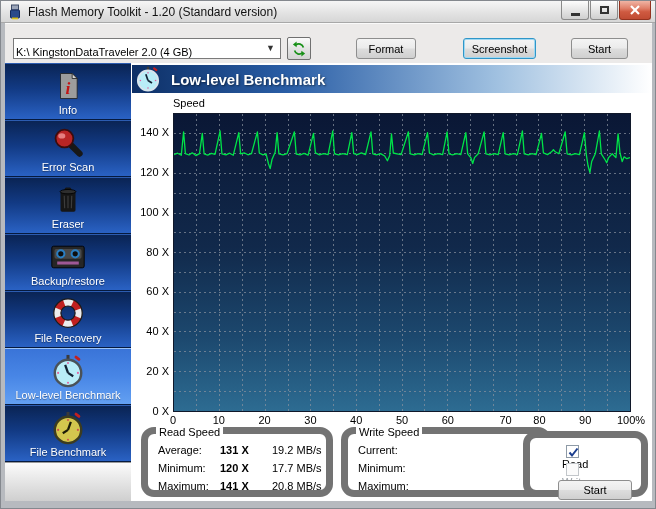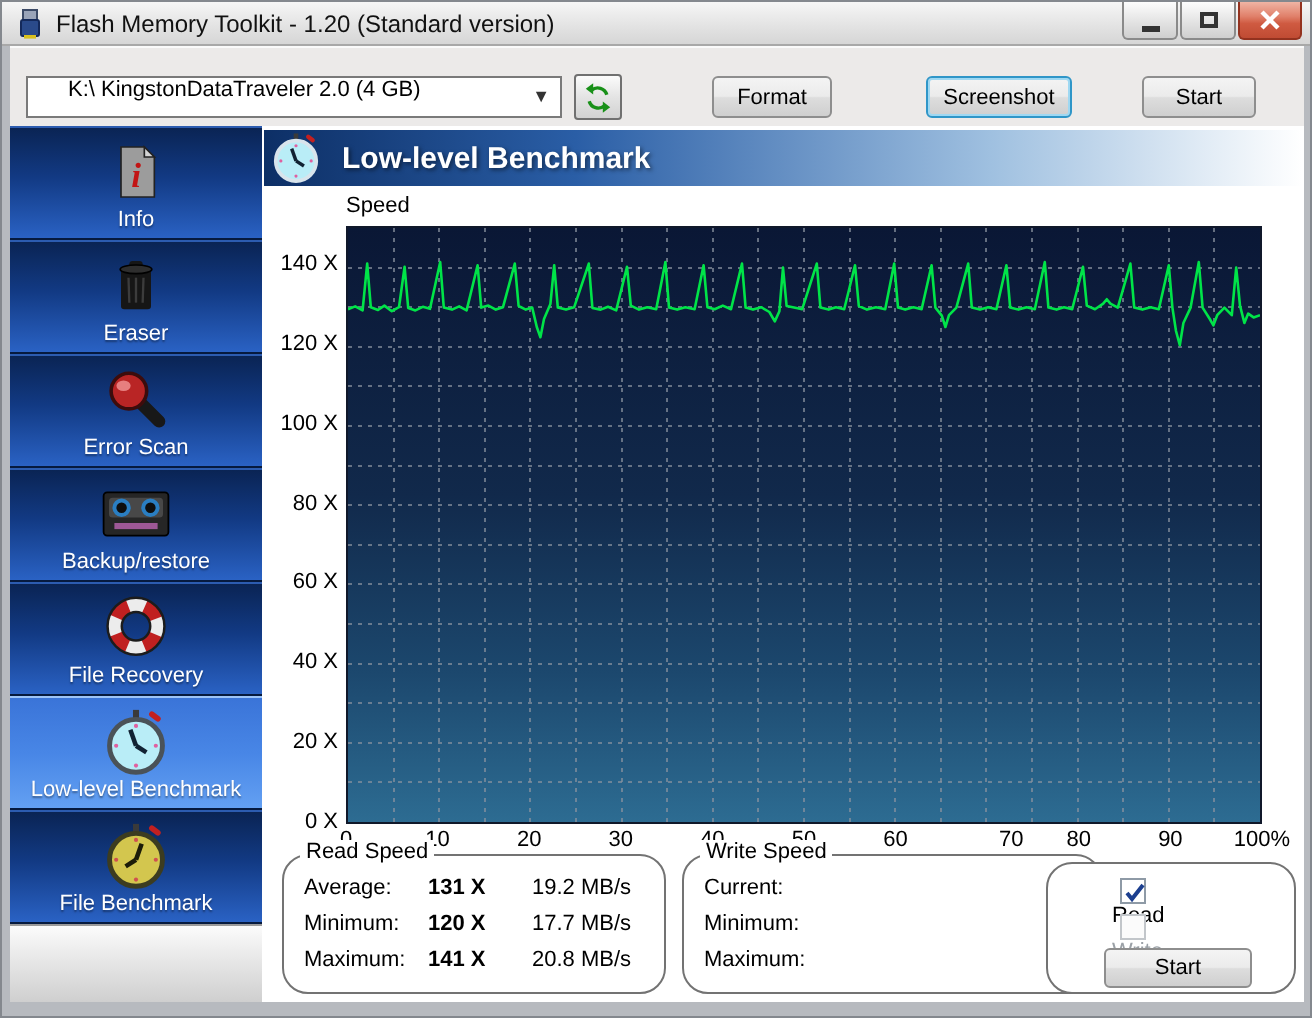--- a/index.html
+++ b/index.html
@@ -26,22 +26,22 @@
   .glyph-max { width:9px; height:8px; border:2px solid #333; background:transparent; }
 
   
   .client { position:absolute; left:4px; top:22px; width:647px; height:478px;
             background:#eceae9; }
 
   
   .toolbar { position:absolute; left:0; top:0; width:647px; height:40px;
              border-top:1px solid #fafafa; }
   .combo { position:absolute; left:8px; top:14px; width:268px; height:21px;
-           background:#fff; border:1px solid #7a7a7a; display:flex; align-items:flex-start;
-           padding-left:20px; cursor:default; }
+           background:#fff; border:1px solid #7a7a7a; display:flex; align-items:flex-end;
+           padding-left:2px; cursor:default; }
   .combo-arrow { position:absolute; right:5px; top:4px; font-size:9px; color:#333; }
   .icon-btn { position:absolute; left:282px; top:13px; width:24px; height:23px;
               border:1px solid #707070; border-radius:2px;
               background:linear-gradient(180deg,#fbfbfb,#e4e4e4 50%,#d2d2d2);
               display:flex; align-items:center; justify-content:center; cursor:pointer; }
   .btn { position:absolute; height:21px; border:1px solid #8e8e8e; border-radius:3px;
          background:linear-gradient(180deg,#f4f4f4,#ebebeb 48%,#dddddd 52%,#cfcfcf);
          font-family:"Liberation Sans",sans-serif; font-size:11px; color:#000; cursor:pointer; }
   .btn-format { left:351px; top:14px; width:60px; }
   .btn-screenshot { left:458px; top:14px; width:73px; border-color:#2f96c8;
@@ -77,21 +77,21 @@
   .speed-label { position:absolute; left:42px; top:34px; font-size:11px; color:#000; }
 
   .chart { position:absolute; left:42px; top:50px; width:458px; height:299px;
            border:1px solid #10182a;
            background:linear-gradient(180deg,#0a1735 0%,#11294b 45%,#1c486e 75%,#2d6c92 100%); }
   .chart svg { position:absolute; left:0; top:0; }
   .y-label { position:absolute; width:38px; text-align:right; font-size:11px; color:#000; }
   .x-label { position:absolute; top:351px; font-size:11px; color:#000; transform:translateX(-50%); }
 
   
-  .groupbox { position:absolute; border:1px solid #737373; border-radius:13px;
+  .groupbox { position:absolute; border:7px solid #737373; border-radius:13px;
               background:#fff; }
   .groupbox legend,
   .gb-legend { position:absolute; top:-8px; left:8px; background:#fff; padding:0 3px;
                font-size:11px; color:#000; }
   .gb-read  { left:10px;  top:364px; width:192px; height:70px; }
   .gb-write { left:210px; top:364px; width:210px; height:70px; }
   .gb-opts  { left:392px; top:368px; width:125px; height:66px; }
 
   .speed-row { position:absolute; left:10px; display:flex; }
   .speed-row .lab { width:62px; }
@@ -165,41 +165,41 @@
             <path d="M9 3 h14 l6 6 v24 h-20 z" fill="#9c9c9c" stroke="#222"></path>
             <path d="M23 3 l6 6 h-6 z" fill="#d4d4d4" stroke="#222"></path>
             <text x="18" y="27" font-size="21" font-style="italic" font-weight="bold" fill="#c21414" font-family="'Liberation Serif',serif" text-anchor="middle">i</text>
           </svg>
         </span>
         <span class="side-label">Info</span>
       </div>
 
       <div class="side-item">
         <span class="side-icon">
+          <svg width="32" height="32" viewBox="0 0 36 36">
+            <line x1="21" y1="20" x2="31" y2="30" stroke="#181818" stroke-width="7" stroke-linecap="round"></line>
+            <circle cx="14" cy="13" r="10" fill="#b92525" stroke="#3c0c0c" stroke-width="2"></circle>
+            <ellipse cx="11" cy="10" rx="4" ry="3" fill="#ee8f8f" opacity="0.85"></ellipse>
+          </svg>
+        </span>
+        <span class="side-label">Error Scan</span>
+      </div>
+
+      <div class="side-item">
+        <span class="side-icon">
           <svg width="30" height="32" viewBox="0 0 36 36">
             <rect x="14" y="3" width="8" height="4" rx="2" fill="#161616"></rect>
             <rect x="9" y="8" width="18" height="24" rx="2" fill="#161616"></rect>
             <ellipse cx="18" cy="8" rx="9.5" ry="2.6" fill="#2e2e2e" stroke="#000"></ellipse>
             <line x1="13.5" y1="13" x2="14" y2="28" stroke="#3c3c3c" stroke-width="1.4"></line>
             <line x1="18" y1="13" x2="18" y2="28" stroke="#3c3c3c" stroke-width="1.4"></line>
             <line x1="22.5" y1="13" x2="22" y2="28" stroke="#3c3c3c" stroke-width="1.4"></line>
           </svg>
         </span>
         <span class="side-label">Eraser</span>
-      </div>
-
-      <div class="side-item">
-        <span class="side-icon">
-          <svg width="32" height="32" viewBox="0 0 36 36">
-            <line x1="21" y1="20" x2="31" y2="30" stroke="#181818" stroke-width="7" stroke-linecap="round"></line>
-            <circle cx="14" cy="13" r="10" fill="#b92525" stroke="#3c0c0c" stroke-width="2"></circle>
-            <ellipse cx="11" cy="10" rx="4" ry="3" fill="#ee8f8f" opacity="0.85"></ellipse>
-          </svg>
-        </span>
-        <span class="side-label">Error Scan</span>
       </div>
 
       <div class="side-item">
         <span class="side-icon">
           <svg width="36" height="28" viewBox="0 0 40 30">
             <rect x="2" y="3" width="36" height="24" rx="2" fill="#262626" stroke="#000"></rect>
             <rect x="5" y="6" width="30" height="11" rx="2" fill="#484848"></rect>
             <circle cx="12" cy="11.5" r="4" fill="#0e0e0e" stroke="#2a7ec2" stroke-width="2.2"></circle>
             <circle cx="28" cy="11.5" r="4" fill="#0e0e0e" stroke="#2a7ec2" stroke-width="2.2"></circle>
             <rect x="8" y="20" width="24" height="3.4" fill="#9e5896"></rect>

